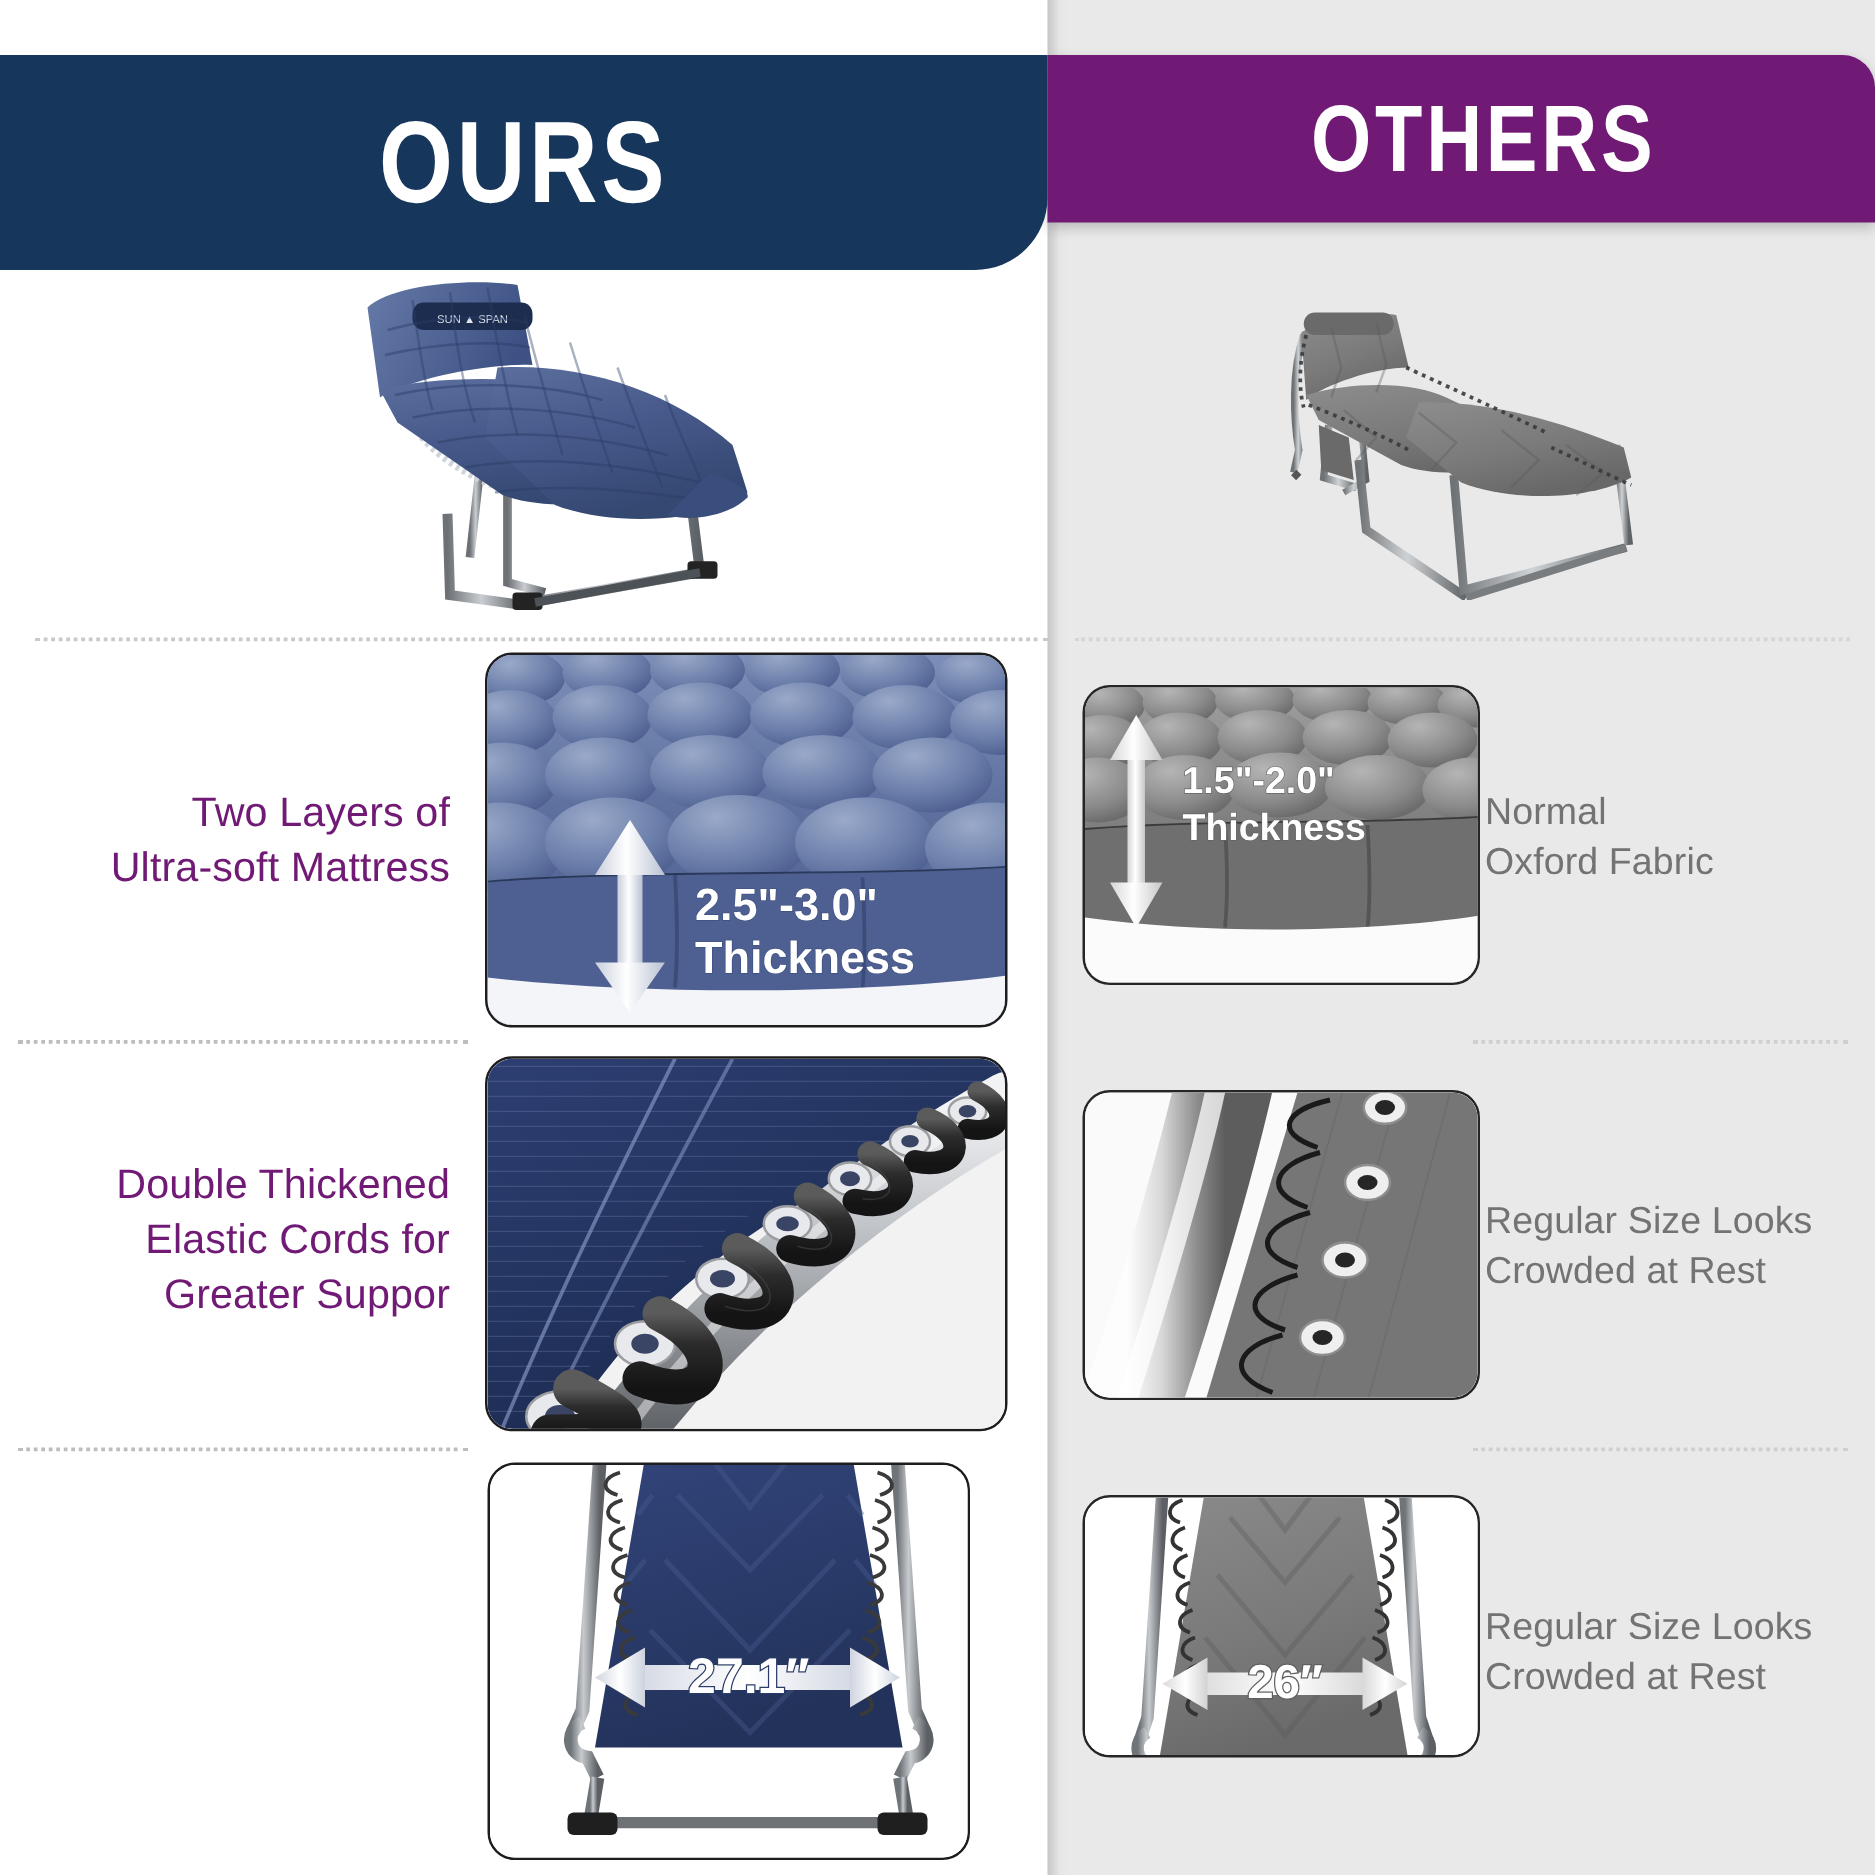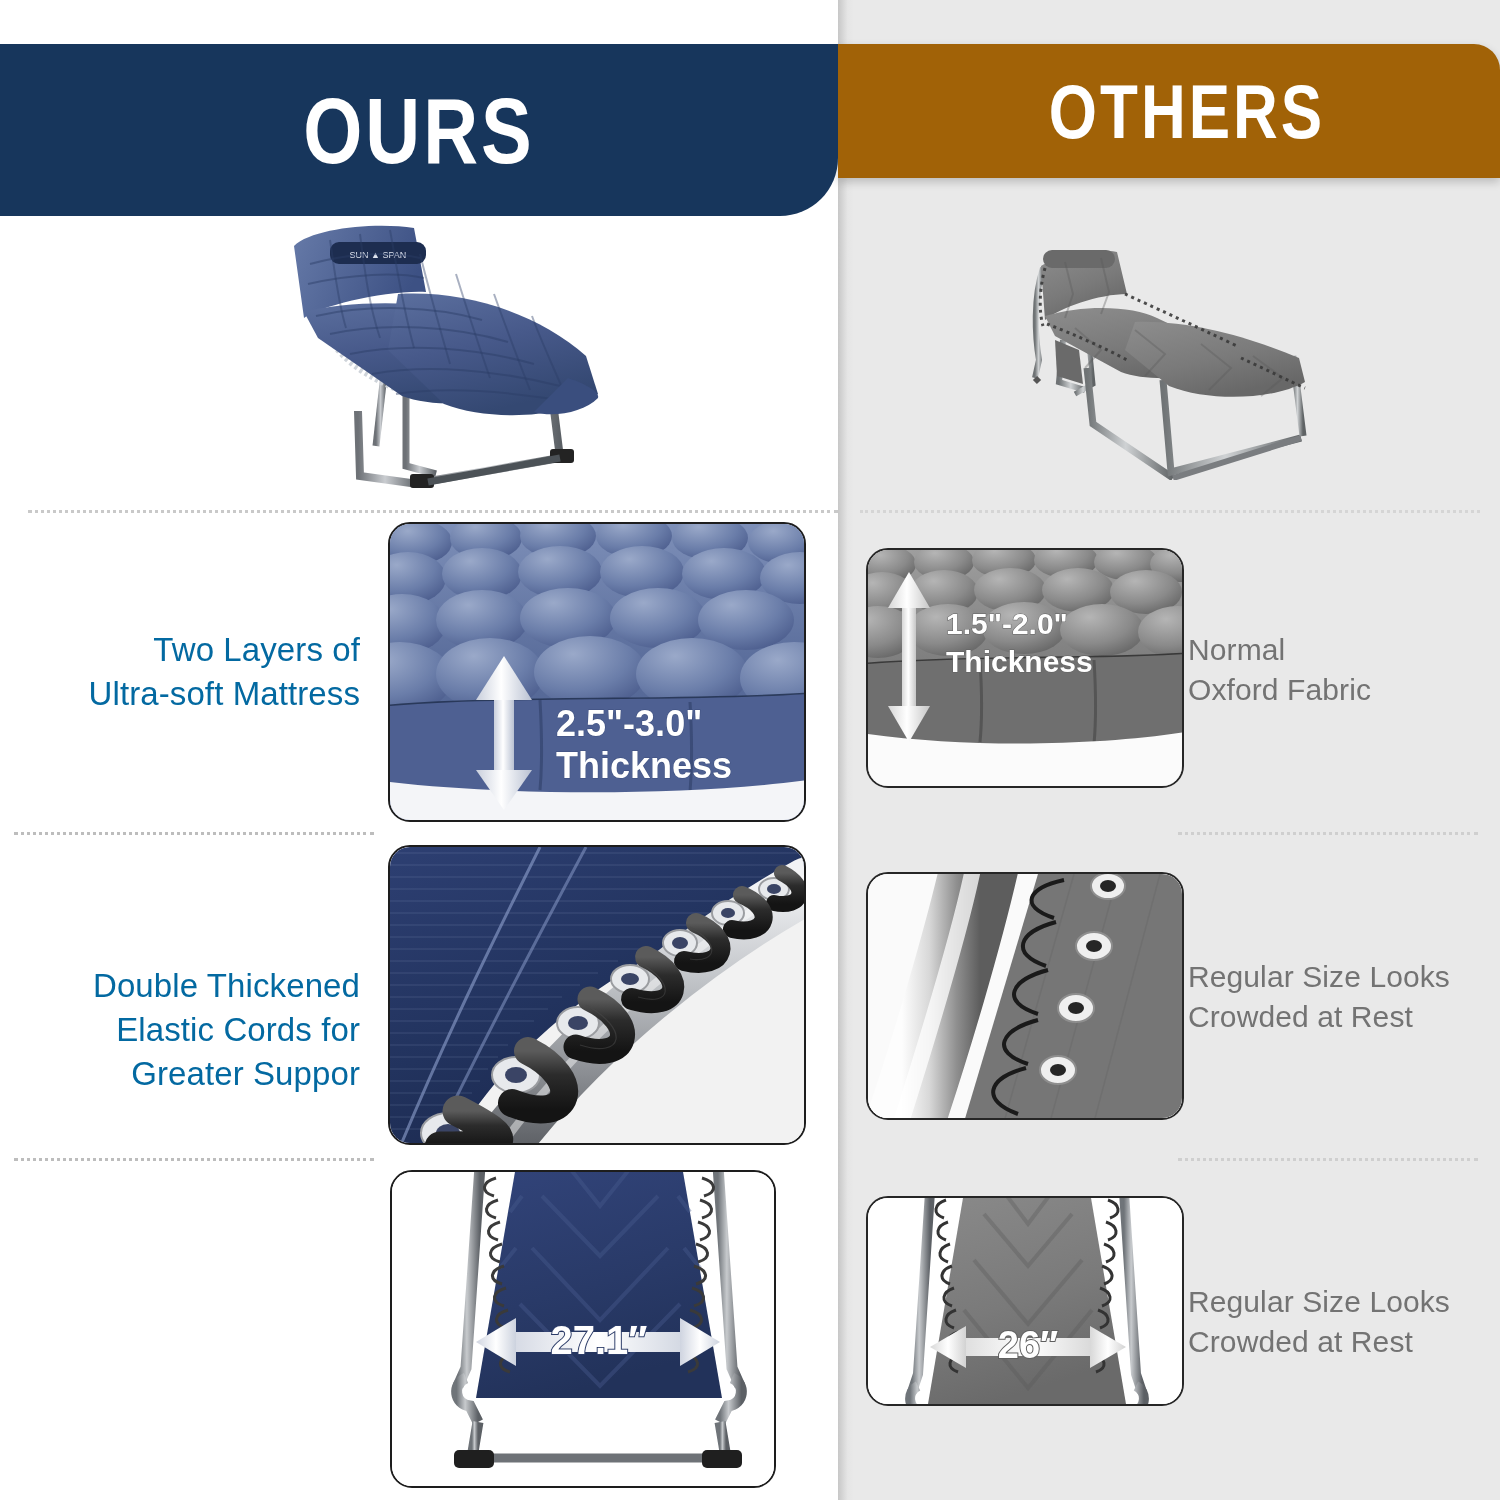--- a/index.html
+++ b/index.html
@@ -34,21 +34,21 @@
     z-index:6;
     margin-top:44px;
   }
   .hdr-ours span{
     color:#fff; font-weight:bold; font-size:76px; letter-spacing:3px;
     font-family:"Liberation Sans", sans-serif;
     transform:scaleY(1.22); transform-origin:center;
   }
   .hdr-others{
     position:absolute; left:838px; top:44px; width:662px; height:134px;
-    background:#a16207;
+    background:#701a75;
     border-bottom-right-radius:0px;
     border-top-right-radius:26px;
     display:flex; align-items:center; justify-content:center;
     box-shadow:0 4px 10px rgba(0,0,0,.20);
     z-index:5;
   }
   .hdr-others span{
     color:#fff; font-weight:bold; font-size:62px; letter-spacing:3px;
     transform:scaleY(1.22) translateX(18px); transform-origin:center;
   }
@@ -64,21 +64,21 @@
   .dot-wide-r{ left:860px; width:620px; border-top:3px dotted #d5d5d5; }
 
   
   .vs{
     position:absolute; left:752px; top:286px; width:136px; height:104px;
     z-index:8;
   }
 
   
   .lbl-left{
-    position:absolute; text-align:right; color:#0369a1;
+    position:absolute; text-align:right; color:#701a75;
     font-size:33px; line-height:1.33; letter-spacing:.1px;
     white-space:pre-line;
   }
   .lbl-right{
     position:absolute; text-align:left; color:#737373;
     font-size:30px; line-height:1.34; letter-spacing:.1px;
     white-space:pre-line;
   }
 
   
@@ -368,21 +368,21 @@
       <text x="78" y="122" font-family="Liberation Sans, sans-serif" font-size="30" font-weight="bold" fill="#ffffff" stroke="#636363" stroke-width="1" paint-order="stroke">Thickness</text>
     </svg>
   </div>
 
   <div class="lbl-right" style="left:1188px; top:630px; width:300px;">Normal
 Oxford Fabric</div>
 
   <div class="dot-full dot-left" style="top:832px;"></div>
   <div class="dot-full dot-right" style="top:832px;"></div>
 
-  <div class="lbl-left" style="left:50px; top:925px; width:310px;margin-top:39px;">Double Thickened
+  <div class="lbl-left" style="left:50px; top:925px; width:310px;">Double Thickened
 Elastic Cords for
 Greater Suppor</div>
 
   <div class="card" style="left:388px; top:845px; width:418px; height:300px;">
     <svg viewBox="0 0 418 300" width="418" height="300">
       <defs>
         <linearGradient id="fab" x1="0" y1="0" x2="0.6" y2="1">
           <stop offset="0" stop-color="#2d3f72"></stop>
             <stop offset="0.55" stop-color="#22335e"></stop>
             <stop offset="1" stop-color="#1a274b"></stop>

